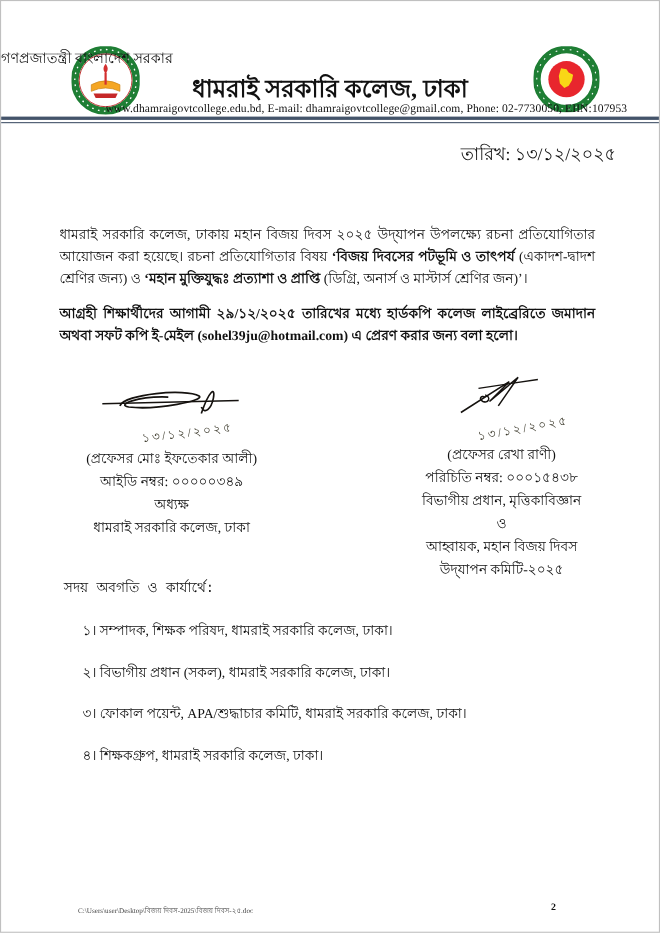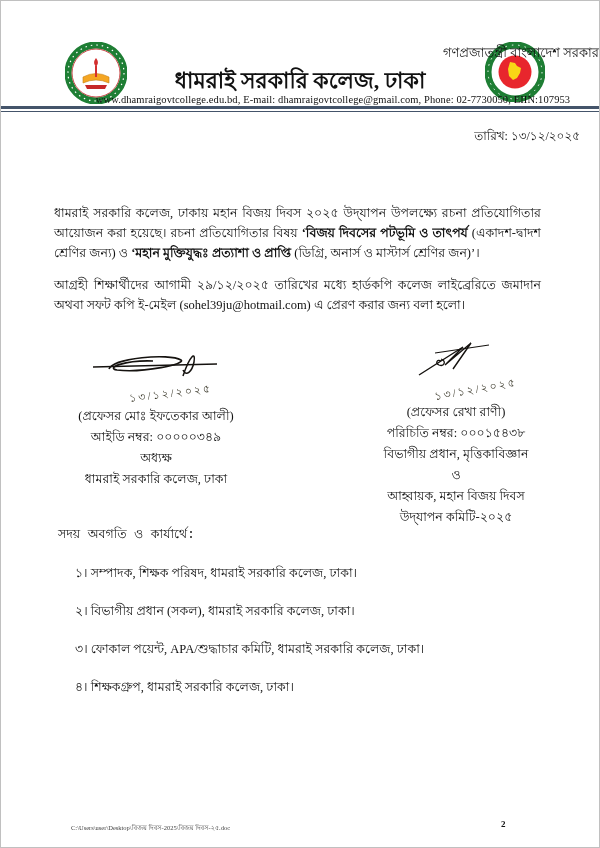--- a/index.html
+++ b/index.html
@@ -6,37 +6,37 @@
   body{
     width:600px;height:848px;position:relative;
     font-family:"Liberation Serif","DejaVu Serif",serif;
     background:#fdfdfd;color:#111;
   }
   .page{
     position:absolute;inset:0;width:598px;height:846px;
     border:1px solid #c0c0c0;background:#ffffff;overflow:hidden;
   }
   
-  .gov-line{position:absolute;top:42px;left:0;width:100%;text-align:right;font-size:13px;}
+  .gov-line{position:absolute;top:42px;left:0;width:100%;text-align:left;font-size:13px;}
   .college-name{position:absolute;top:62px;left:0;width:100%;text-align:center;font-size:22px;font-weight:bold;}
   .contact-line{position:absolute;top:93px;left:0;width:100%;text-align:center;font-size:10.5px;letter-spacing:.1px;margin-left:33px;}
   .logo{position:absolute;}
   .logo-left{top:41px;left:64px;}
   .logo-right{top:41px;left:484px;}
   .rule{position:absolute;left:0;width:600px;}
   .rule-thick{top:105px;height:3px;background:#44546a;}
   .rule-thin{top:110px;height:1px;background:#44546a;}
   
-  .date-line{position:absolute;top:126px;right:19px;font-size:12px;}
+  .date-line{position:absolute;top:126px;right:39px;font-size:16px;}
   .doc-title{position:absolute;top:161px;left:0;width:100%;text-align:center;
     font-size:14px;font-weight:bold;text-decoration:underline;}
   
   .para{position:absolute;left:53px;width:487px;font-size:12.5px;line-height:20px;text-align:justify;}
   .para1{top:202px;}
-  .para2{top:274px;}
+  .para2{top:274px;font-weight:bold;}
   .b{font-weight:bold;}
   
   .sig-col{position:absolute;text-align:center;font-size:12.5px;line-height:21px;}
   .sig-left{top:348px;left:55px;width:200px;}
   .sig-right{top:338px;left:355px;width:200px;}
   .sig-scribble{display:block;margin:0 auto;}
   .hand-date{display:inline-block;font-size:11px;color:#3c3a2c;
     transform:rotate(-7deg);letter-spacing:2px;margin:-4px 0 2px 30px;}
   .sig-right .hand-date{transform:rotate(-10deg);margin-left:40px;}
   

